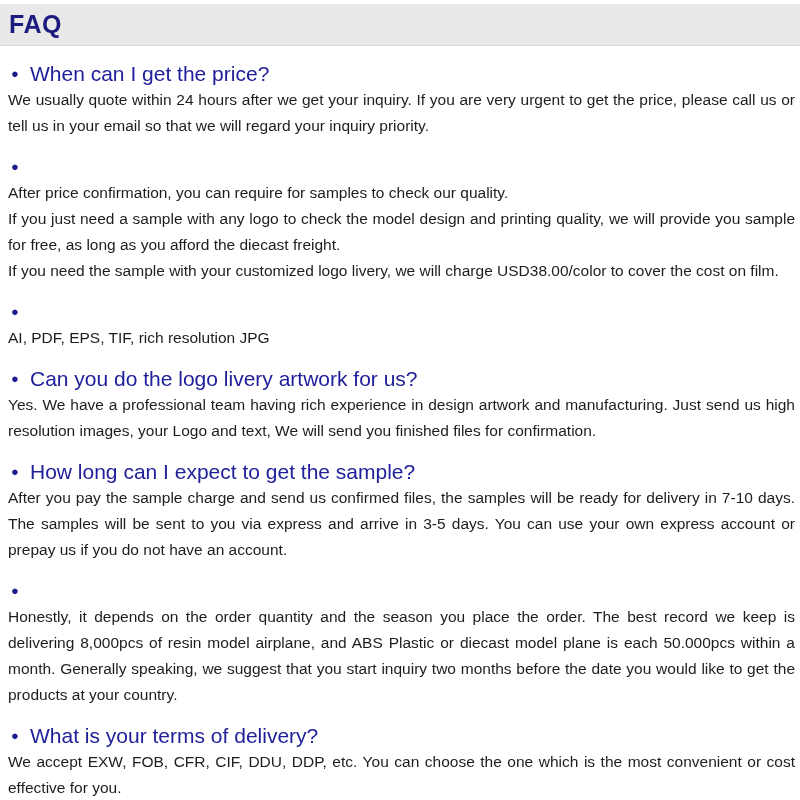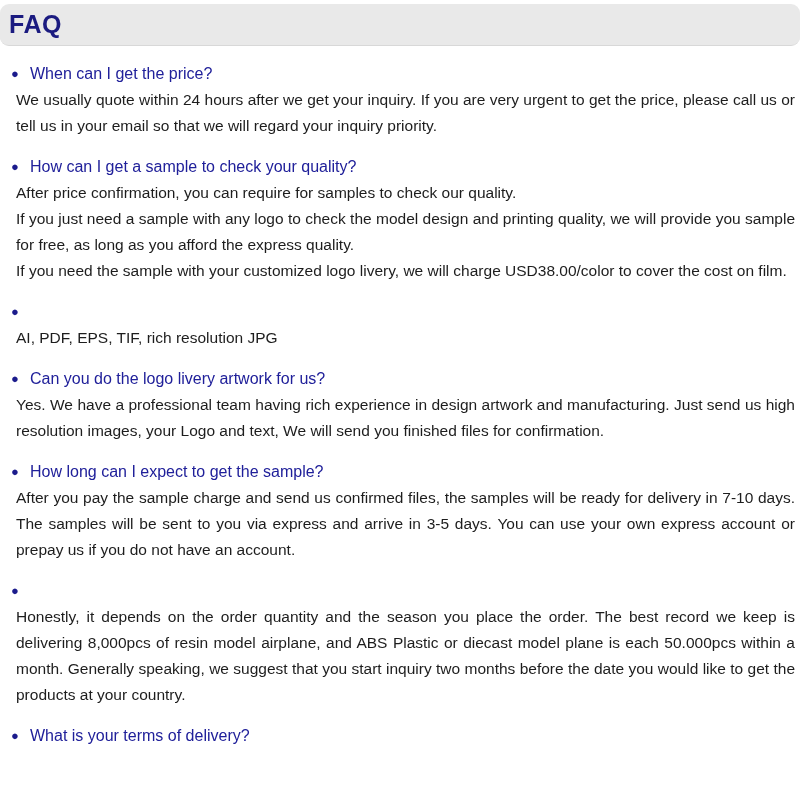--- a/index.html
+++ b/index.html
@@ -25,21 +25,20 @@
     background: #ffffff;
   }
   .header-bar {
     height: 42px;
     background: #e9e9e9;
     border-bottom: 1px solid #d8d8d8;
     display: flex;
     align-items: center;
     padding-left: 9px;
     box-sizing: border-box;
-    border-radius: 9px;
   }
   .header-title {
     font-size: 25px;
     font-weight: bold;
     color: #1b1b80;
     letter-spacing: 0.5px;
   }
   .faq-list {
     padding: 0 5px 0 0;
   }
@@ -54,26 +53,26 @@
   .bullet {
     width: 30px;
     min-width: 30px;
     text-align: center;
     color: #1b1b8c;
     font-size: 13px;
     line-height: 26px;
   }
   .question-text {
     color: #20209a;
-    font-size: 16px;
+    font-size: 21px;
     line-height: 26px;
   }
   .answer {
     margin: 0;
-    padding-left: 16px;
+    padding-left: 8px;
     color: #1d1d1d;
     font-size: 15.5px;
     line-height: 26px;
     text-align: justify;
   }
 </style>
 </head>
 <body>
 
 <div class="page">
@@ -86,24 +85,23 @@
     <div class="question-row">
       <span class="bullet">●</span>
       <span class="question-text">When can I get the price?</span>
     </div>
   <p class="answer">We usually quote within 24 hours after we get your inquiry. If you are very urgent to get the price, please call us or tell us in your email so that we will regard your inquiry priority.</p>
       </div>
 
   <div class="faq-item">
     <div class="question-row">
       <span class="bullet">●</span>
-      <span class="question-text">How can I get a sample to check your quality?</span>
     </div>
   <p class="answer">After price confirmation, you can require for samples to check our quality.</p>
-        <p class="answer">If you just need a sample with any logo to check the model design and printing quality, we will provide you sample for free, as long as you afford the express quality.</p>
+        <p class="answer">If you just need a sample with any logo to check the model design and printing quality, we will provide you sample for free, as long as you afford the diecast freight.</p>
         <p class="answer">If you need the sample with your customized logo livery, we will charge USD38.00/color to cover the cost on film.</p>
       </div>
 
   <div class="faq-item">
     <div class="question-row">
       <span class="bullet">●</span>
     </div>
   <p class="answer">AI, PDF, EPS, TIF, rich resolution JPG</p>
       </div>
 
@@ -128,15 +126,16 @@
       <span class="bullet">●</span>
     </div>
   <p class="answer">Honestly, it depends on the order quantity and the season you place the order. The best record we keep is delivering 8,000pcs of resin model airplane, and ABS Plastic or diecast model plane is each 50.000pcs within a month. Generally speaking, we suggest that you start inquiry two months before the date you would like to get the products at your country.</p>
       </div>
 
   <div class="faq-item">
     <div class="question-row">
       <span class="bullet">●</span>
       <span class="question-text">What is your terms of delivery?</span>
     </div>
+  <p class="answer">We accept EXW, FOB, CFR, CIF, DDU, DDP, etc. You can choose the one which is the most convenient or cost effective for you.</p>
       </div>
 </div>
 </div>
 
 </body></html>

